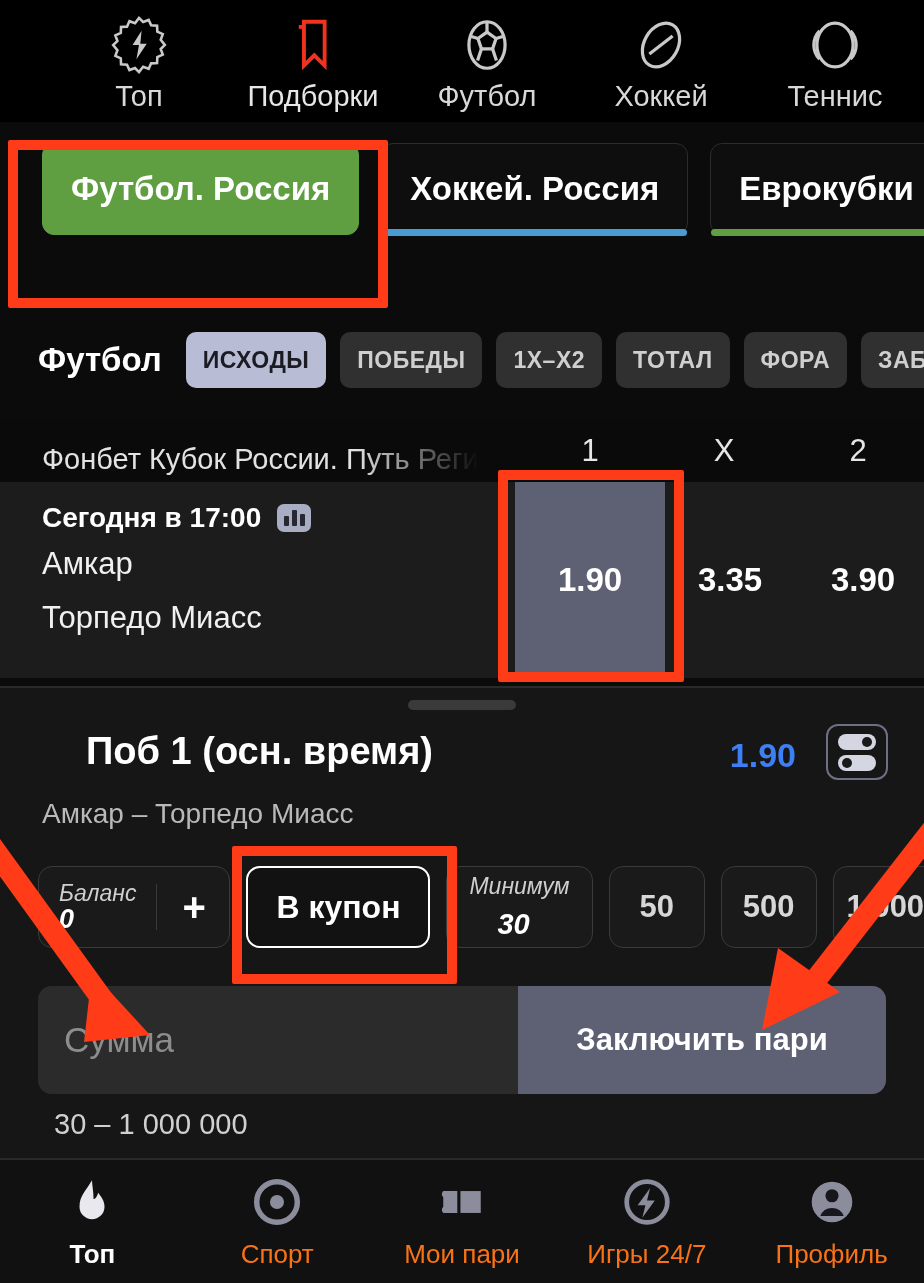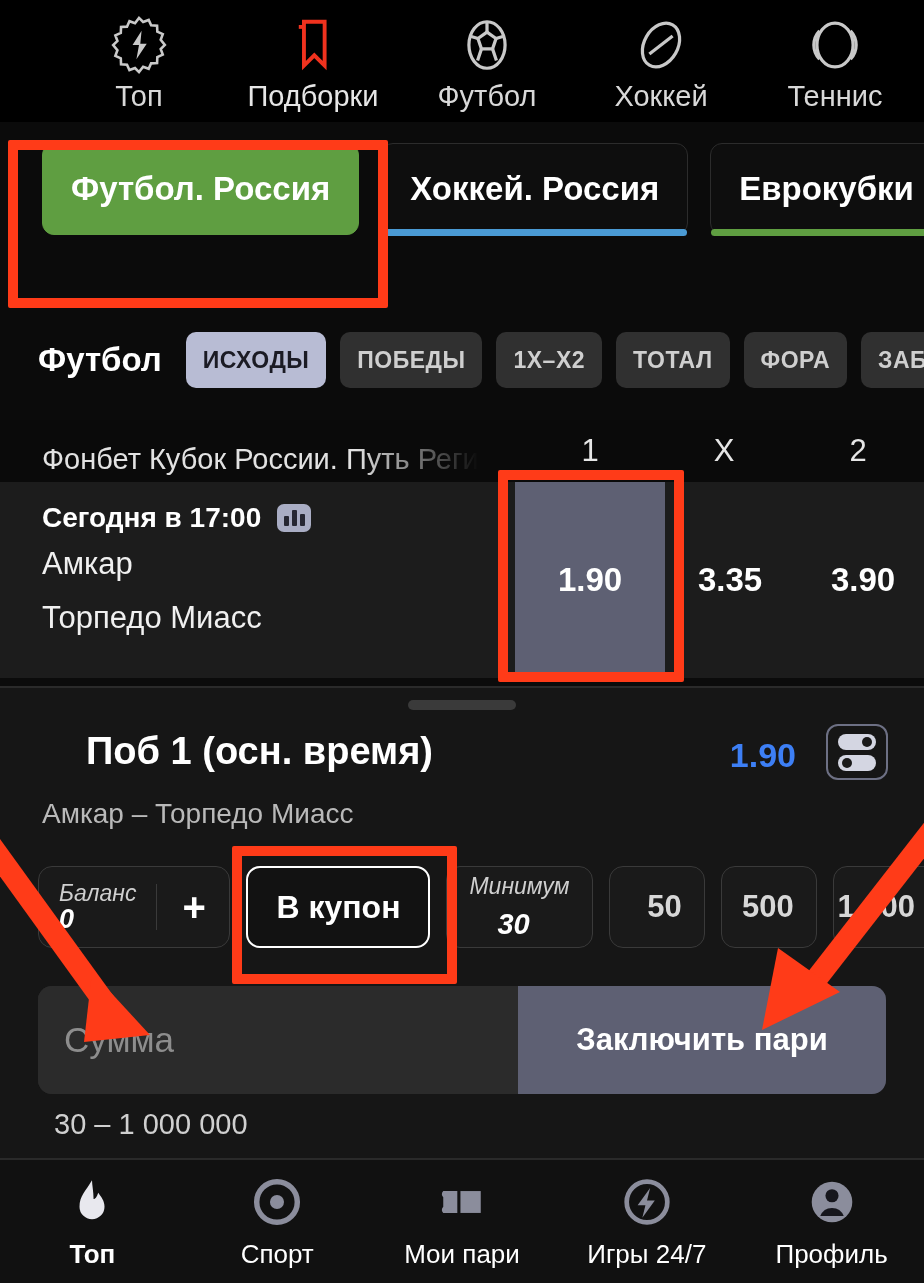--- a/index.html
+++ b/index.html
@@ -155,21 +155,21 @@
   .coupon {
     height: 82px; border-radius: 14px; border: 2px solid #ffffff; background: #121212;
     display: flex; align-items: center; justify-content: center; padding: 0 28px;
     font-size: 32px; font-weight: bold; color: #ffffff; white-space: nowrap;
   }
   .minbox { padding: 0 22px; flex-direction: column; align-items: flex-start; justify-content: center; gap: 11px; }
   .minbox .cap { font-size: 23px; color: #cfcfcf; line-height: 1.05; }
   .minbox .val { font-size: 29px; color: #ffffff; font-weight: bold; line-height: 1.05; margin-left: 28px; }
   .quick {
     height: 82px; min-width: 96px; border-radius: 14px; border: 1px solid #3a3a3a; background: #1a1a1a;
-    display: flex; align-items: center; justify-content: flex-end; padding: 0 22px;
+    display: flex; align-items: center; justify-content: center; padding: 0 22px;
     font-size: 31px; font-weight: bold; color: #d7d7d7; white-space: nowrap;
   }
 
   .amountrow {
     position: absolute; left: 38px; top: 298px; width: 848px; height: 108px;
     display: flex; border-radius: 14px; overflow: hidden; background: #2b2b2b;
   }
   .amountinput {
     flex: 1 1 auto; display: flex; align-items: center; padding-left: 26px;
     font-size: 35px; color: #8d8d8d; background: #2b2b2b;
@@ -183,21 +183,21 @@
   }
 
   
   .bottomnav {
     position: absolute; left: 0; bottom: 0; width: 924px; height: 125px;
     background: #111111; border-top: 2px solid #2a2a2a;
     display: flex; align-items: center;
   }
   .bn-item { flex: 1 1 0; display: flex; flex-direction: column; align-items: center; gap: 8px; }
   .bn-item .ico { height: 58px; display: flex; align-items: center; justify-content: center; }
-  .bn-item .lbl { font-size: 26px; color: #ffffff; white-space: nowrap; }
+  .bn-item .lbl { font-size: 26px; color: #f97316; white-space: nowrap; }
   .bn-item.active .lbl { color: #ffffff; font-weight: bold; }
 
   
   .anno {
     position: absolute; border: 10px solid #ff3b18; border-radius: 2px;
     pointer-events: none;
   }
   .arrow { position: absolute; pointer-events: none; }
 </style>
 </head>

